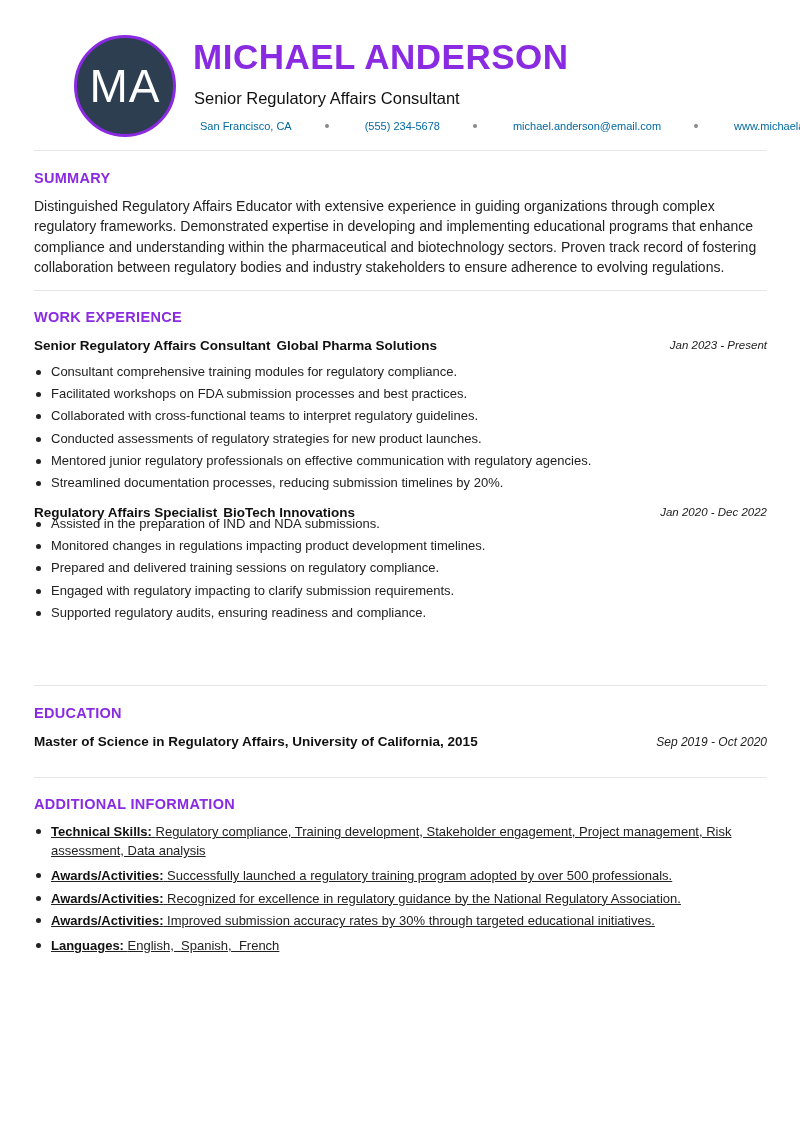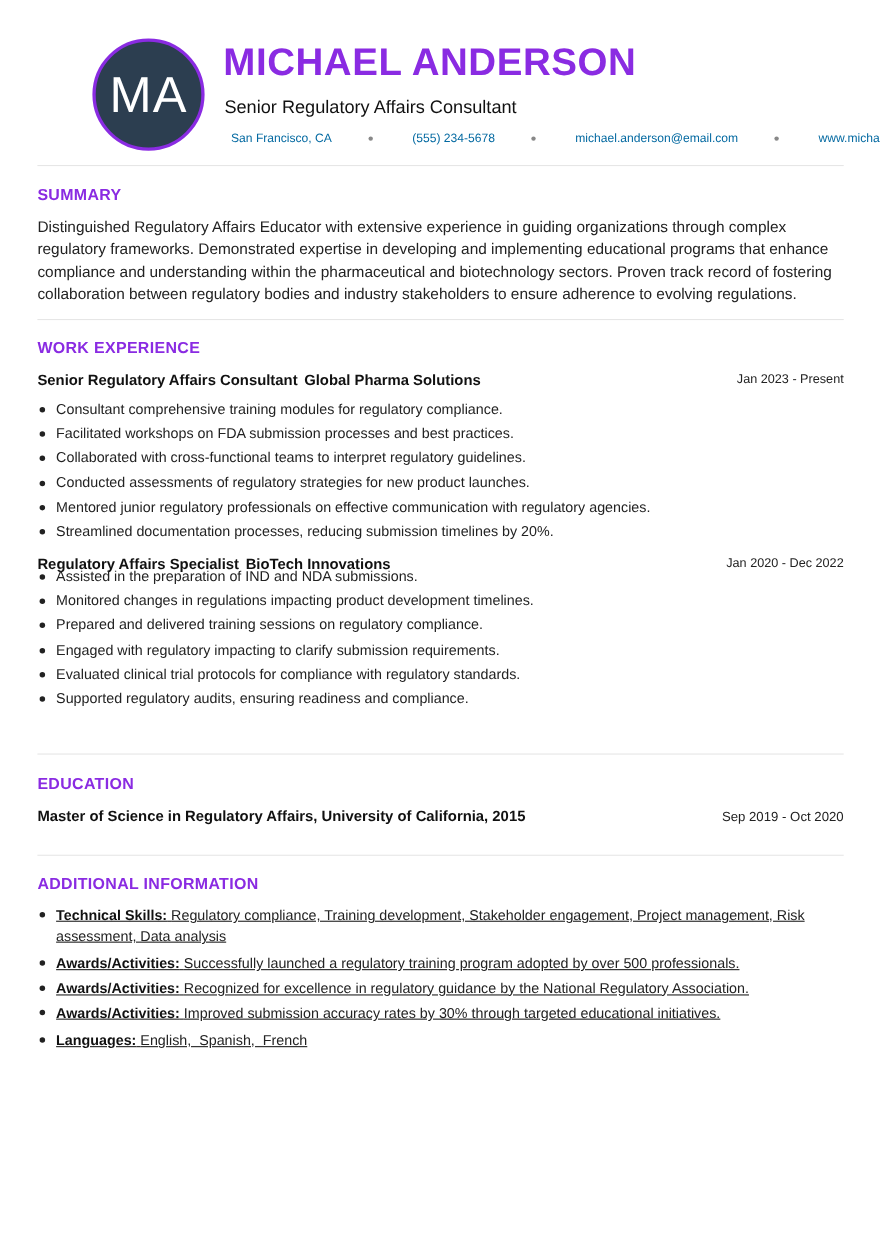--- a/index.html
+++ b/index.html
@@ -1,18 +1,18 @@
 <!DOCTYPE html>
 <html><head>
 <meta charset="utf-8">
 <style>
   * { box-sizing: border-box; margin: 0; padding: 0; }
   html, body { width: 800px; height: 1130px; background: #ffffff; }
   body { font-family: "Liberation Sans", "DejaVu Sans", sans-serif; color: #1a1a1a; position: relative; }
-  .page { position: relative; width: 800px; height: 1130px; padding: 0 33px 0 50px; }
+  .page { position: relative; width: 800px; height: 1130px; padding: 0 33px 0 40px; }
 
   .header { position: relative; height: 150px; }
   .avatar {
     position: absolute; left: 34px; top: 35px; width: 102px; height: 102px;
     border-radius: 50%; background: #2c3e50; border: 3px solid #8a2be2;
     display: flex; align-items: center; justify-content: center;
     color: #ffffff; font-size: 46px; letter-spacing: 1px;
   }
   .name {
     position: absolute; left: 153px; top: 37px;
@@ -30,21 +30,21 @@
   .divider { position: absolute; left: 34px; right: 33px; height: 1px; background: #e6e6e6; }
 
   .section-title {
     position: absolute; left: 34px; font-size: 14.5px; font-weight: bold; color: #8a2be2; letter-spacing: 0.3px;
   }
   .summary {
     position: absolute; left: 34px; top: 196px; width: 740px; font-size: 14px; line-height: 20.3px; color: #222;
   }
 
   .job-head { position: absolute; left: 34px; right: 33px; font-size: 13.5px; font-weight: bold; color: #111; }
-  .job-head .date { position: absolute; right: 0; top: 1px; font-size: 11.5px; font-weight: normal; color: #222; }
+  .job-head .date { position: absolute; right: 0; top: 1px; font-size: 11.5px; font-weight: normal; font-style: italic; color: #222; }
   .job-head .company { margin-left: 6px; }
 
   ul.bullets { position: absolute; left: 51px; right: 33px; list-style: none; }
   ul.bullets li { position: relative; font-size: 13px; color: #222; height: 22.2px; line-height: 22px; }
   ul.bullets li::before { content: ""; position: absolute; left: -15px; top: 9px; width: 5px; height: 5px; border-radius: 50%; background: #222; }
 
   ul.extra { position: absolute; left: 51px; width: 720px; list-style: none; }
   ul.extra li { position: relative; font-size: 13px; color: #222; line-height: 19px; margin-bottom: 3.5px; text-decoration: underline; }
   ul.extra li::before { content: ""; position: absolute; left: -15px; top: 7px; width: 5px; height: 5px; border-radius: 50%; background: #222; }
   ul.extra li b { color: #111; }
@@ -95,21 +95,20 @@
 
   <div class="job-head" style="top:505px;">
     <span>Regulatory Affairs Specialist</span><span class="company">BioTech Innovations</span>
     <span class="date">Jan 2020 - Dec 2022</span>
   </div>
   <ul class="bullets" style="top:513px;">
     <li>Assisted in the preparation of IND and NDA submissions.</li>
     <li>Monitored changes in regulations impacting product development timelines.</li>
     <li>Prepared and delivered training sessions on regulatory compliance.</li>
     <li>Engaged with regulatory impacting to clarify submission requirements.</li>
-    <li>Evaluated clinical trial protocols for compliance with regulatory standards.</li>
     <li>Supported regulatory audits, ensuring readiness and compliance.</li>
   </ul>
 
   <div class="divider" style="top:685px;"></div>
 
   <div class="section-title" style="top:705px;">EDUCATION</div>
   <div class="job-head" style="top:734px;">
     <span>Master of Science in Regulatory Affairs, University of California, 2015</span>
     <span class="date" style="font-size:12px;">Sep 2019 - Oct 2020</span>
   </div>

